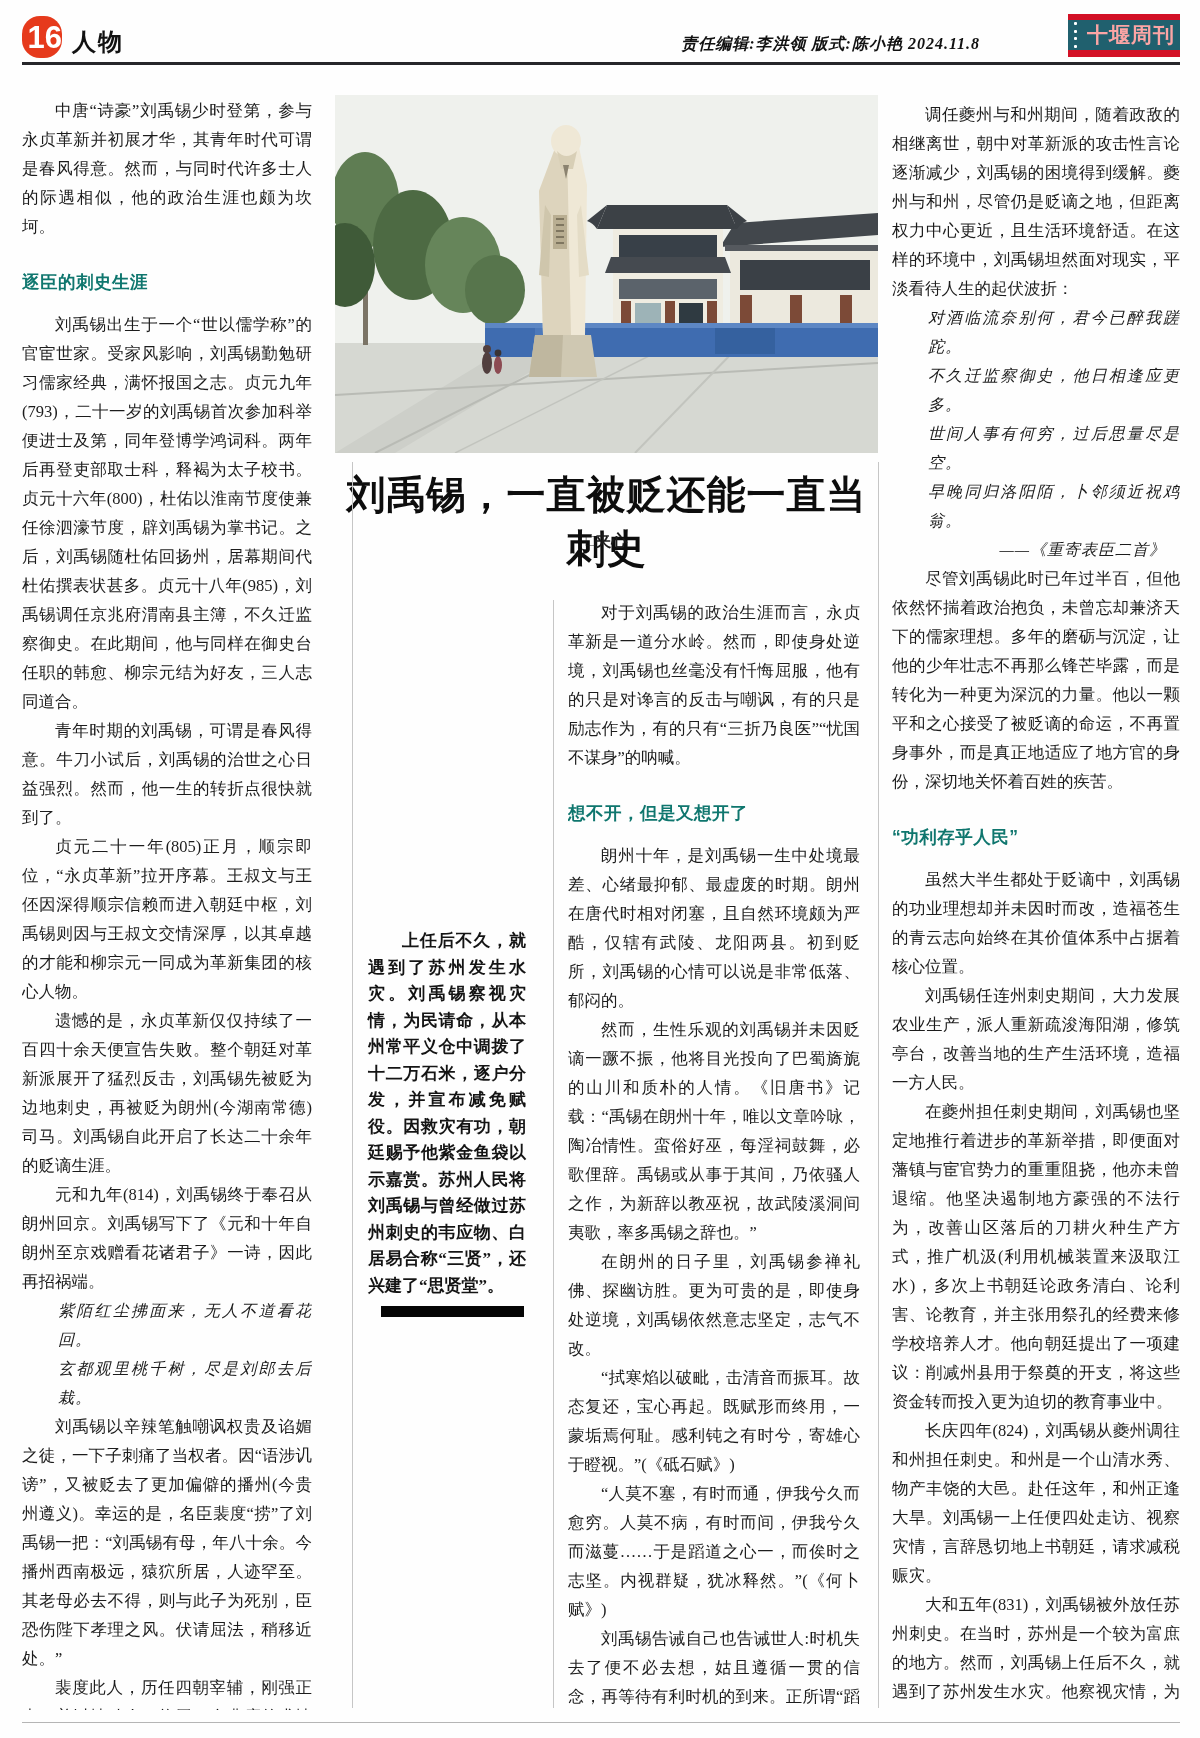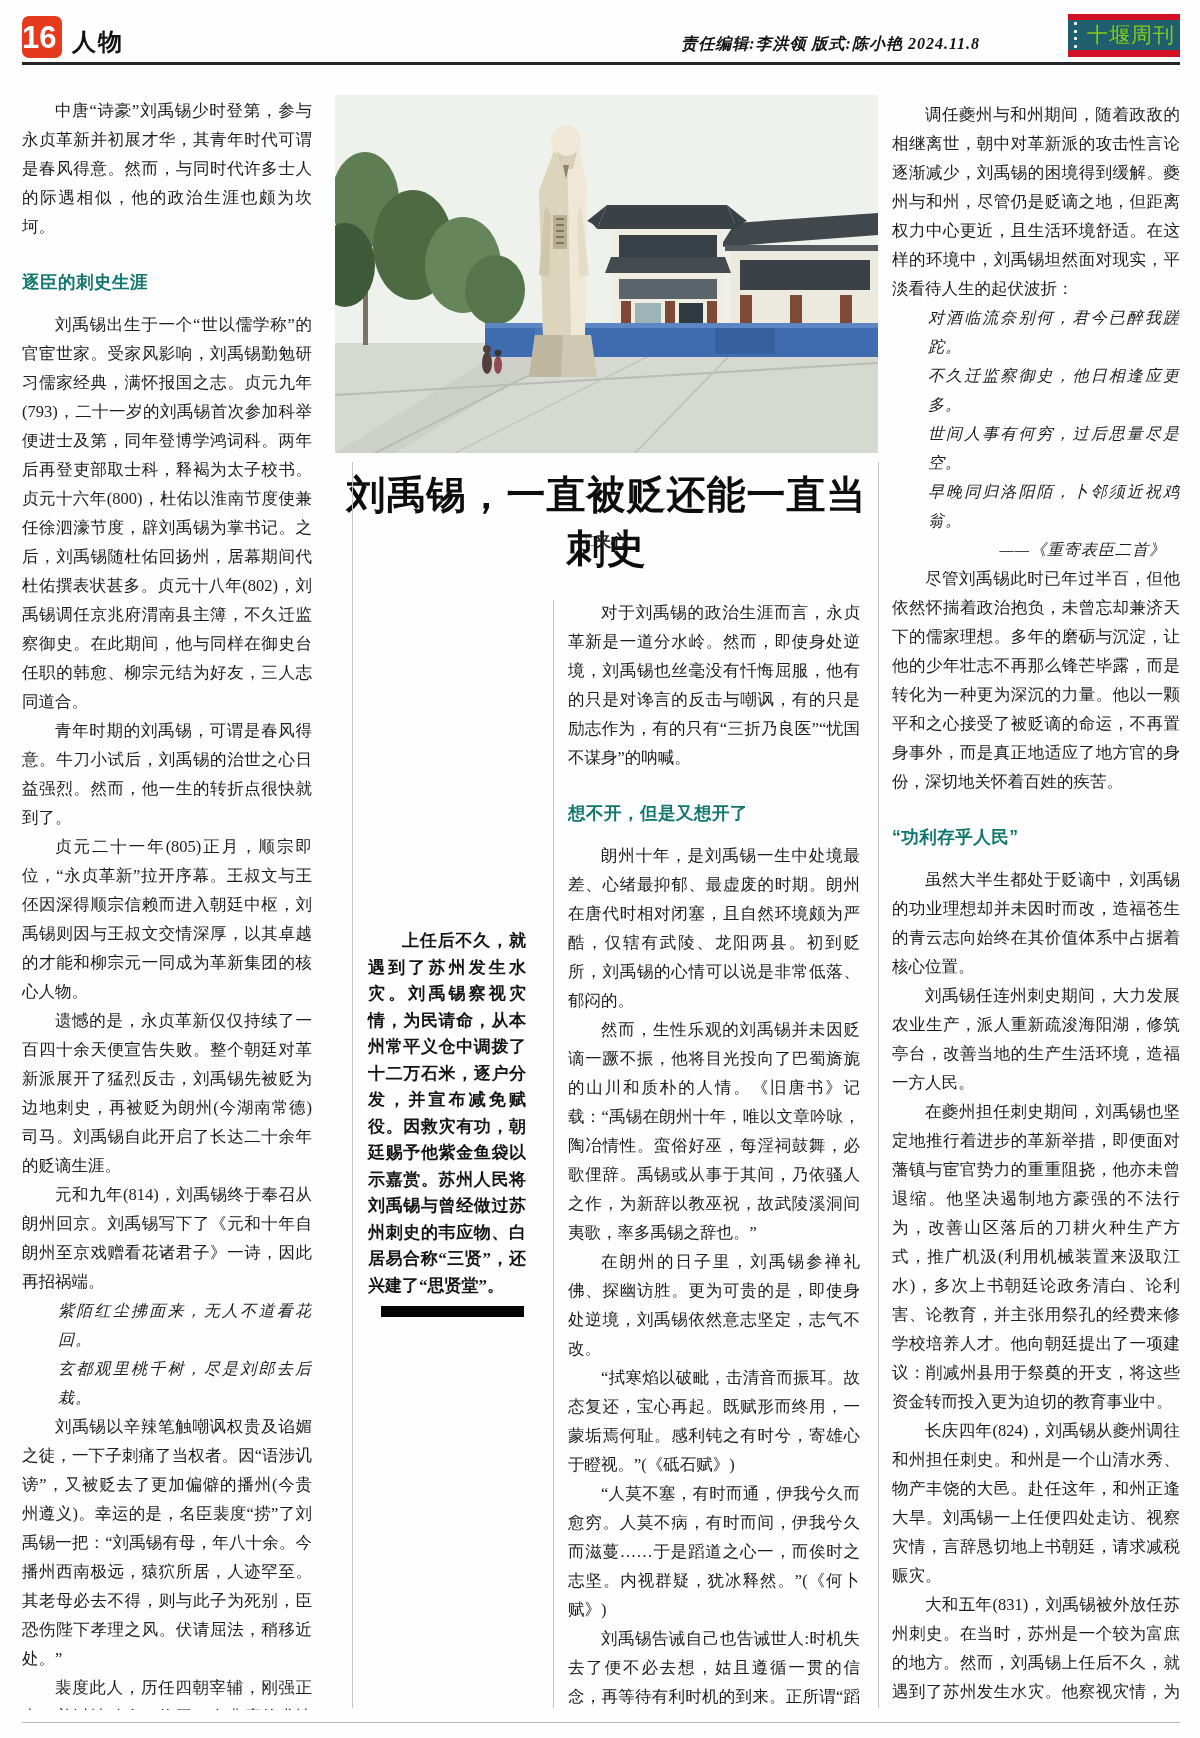--- a/index.html
+++ b/index.html
@@ -1,29 +1,29 @@
 <!DOCTYPE html>
 <html><head>
 <meta charset="utf-8">
 <style>
   html,body{margin:0;padding:0;background:#e9e9e9;}
   .page{position:relative;width:1200px;height:1738px;background:#fefefe;margin:0 auto;overflow:hidden;
         font-family:"Liberation Serif","DejaVu Serif",serif;color:#1c1c1c;}
   
   .pagenum-badge{position:absolute;left:22px;top:16px;width:40px;height:42px;background:#e63a1c;
-        border-radius:7px;color:#fff;font-family:"Liberation Sans",sans-serif;font-weight:bold;
-        font-size:31px;text-align:left;line-height:44px;}
+        border-radius:18px;color:#fff;font-family:"Liberation Sans",sans-serif;font-weight:bold;
+        font-size:31px;text-align:right;line-height:44px;}
   .section-label{position:absolute;left:72px;top:26px;font-family:"Liberation Sans",sans-serif;
         font-weight:bold;font-size:24px;color:#121212;letter-spacing:2px;}
   .editor-line{position:absolute;right:220px;top:34px;font-style:italic;font-weight:bold;
         font-size:16px;color:#111;letter-spacing:1px;font-family:Liberation Serif, serif;}
   .masthead{position:absolute;left:1068px;top:14px;width:112px;height:43px;background:#d31126;}
   .masthead-inner{position:absolute;left:0;top:6px;right:0;bottom:7px;background:#20606e;
         display:flex;align-items:center;justify-content:flex-end;padding-right:5px;box-sizing:border-box;}
-  .masthead-title{color:#84cc16;font-weight:normal;font-size:21px;letter-spacing:1px;
+  .masthead-title{color:#fca5a5;font-weight:bold;font-size:21px;letter-spacing:1px;
         font-family:"Liberation Serif",serif;}
   .masthead-side{position:absolute;left:3px;top:8px;width:8px;bottom:9px;display:flex;flex-direction:column;
         justify-content:space-between;}
   .masthead-side i{display:block;width:3px;height:3px;background:#fff;border-radius:1px;margin:0 auto;}
   .header-rule{position:absolute;left:22px;top:62px;width:1158px;height:3px;background:#26262a;}
   .bottom-rule{position:absolute;left:22px;top:1722px;width:1158px;height:1px;background:#b5b5b5;}
   
   .vdiv{position:absolute;width:1px;background:#c6c6c6;}
   
   .headline{position:absolute;left:335px;top:468px;width:543px;text-align:center;
@@ -148,21 +148,21 @@
   <div class="headline">刘禹锡，一直被贬还能一直当刺史</div>
   <div class="byline">□夹心</div>
 
   <div class="vdiv" style="left:352px;top:462px;height:1246px;"></div>
   <div class="vdiv" style="left:553px;top:600px;height:1108px;"></div>
   <div class="vdiv" style="left:878px;top:462px;height:1246px;"></div>
 
   <div class="col" style="left:22px;top:96px;width:290px;height:1614px;">
       <p class="para">中唐“诗豪”刘禹锡少时登第，参与永贞革新并初展才华，其青年时代可谓是春风得意。然而，与同时代许多士人的际遇相似，他的政治生涯也颇为坎坷。</p>
       <h3 class="subhead">逐臣的刺史生涯</h3>
-      <p class="para">刘禹锡出生于一个“世以儒学称”的官宦世家。受家风影响，刘禹锡勤勉研习儒家经典，满怀报国之志。贞元九年(793)，二十一岁的刘禹锡首次参加科举便进士及第，同年登博学鸿词科。两年后再登吏部取士科，释褐为太子校书。贞元十六年(800)，杜佑以淮南节度使兼任徐泗濠节度，辟刘禹锡为掌书记。之后，刘禹锡随杜佑回扬州，居幕期间代杜佑撰表状甚多。贞元十八年(802)，刘禹锡调任京兆府渭南县主簿，不久迁监察御史。在此期间，他与同样在御史台任职的韩愈、柳宗元结为好友，三人志同道合。</p>
+      <p class="para">刘禹锡出生于一个“世以儒学称”的官宦世家。受家风影响，刘禹锡勤勉研习儒家经典，满怀报国之志。贞元九年(793)，二十一岁的刘禹锡首次参加科举便进士及第，同年登博学鸿词科。两年后再登吏部取士科，释褐为太子校书。贞元十六年(800)，杜佑以淮南节度使兼任徐泗濠节度，辟刘禹锡为掌书记。之后，刘禹锡随杜佑回扬州，居幕期间代杜佑撰表状甚多。贞元十八年(985)，刘禹锡调任京兆府渭南县主簿，不久迁监察御史。在此期间，他与同样在御史台任职的韩愈、柳宗元结为好友，三人志同道合。</p>
       <p class="para">青年时期的刘禹锡，可谓是春风得意。牛刀小试后，刘禹锡的治世之心日益强烈。然而，他一生的转折点很快就到了。</p>
       <p class="para">贞元二十一年(805)正月，顺宗即位，“永贞革新”拉开序幕。王叔文与王伾因深得顺宗信赖而进入朝廷中枢，刘禹锡则因与王叔文交情深厚，以其卓越的才能和柳宗元一同成为革新集团的核心人物。</p>
       <p class="para">遗憾的是，永贞革新仅仅持续了一百四十余天便宣告失败。整个朝廷对革新派展开了猛烈反击，刘禹锡先被贬为边地刺史，再被贬为朗州(今湖南常德)司马。刘禹锡自此开启了长达二十余年的贬谪生涯。</p>
       <p class="para">元和九年(814)，刘禹锡终于奉召从朗州回京。刘禹锡写下了《元和十年自朗州至京戏赠看花诸君子》一诗，因此再招祸端。</p>
       <div class="poem">
         <div class="poem-line">紫陌红尘拂面来，无人不道看花回。</div>
         <div class="poem-line">玄都观里桃千树，尽是刘郎去后栽。</div>
       </div>
       <p class="para">刘禹锡以辛辣笔触嘲讽权贵及谄媚之徒，一下子刺痛了当权者。因“语涉讥谤”，又被贬去了更加偏僻的播州(今贵州遵义)。幸运的是，名臣裴度“捞”了刘禹锡一把：“刘禹锡有母，年八十余。今播州西南极远，猿狖所居，人迹罕至。其老母必去不得，则与此子为死别，臣恐伤陛下孝理之风。伏请屈法，稍移近处。”</p>
       <p class="para">裴度此人，历任四朝宰辅，刚强正直，善以情动人。终于，在裴度的求情之下，刘禹锡被改授为连州(今广东连州)刺史。</p>

